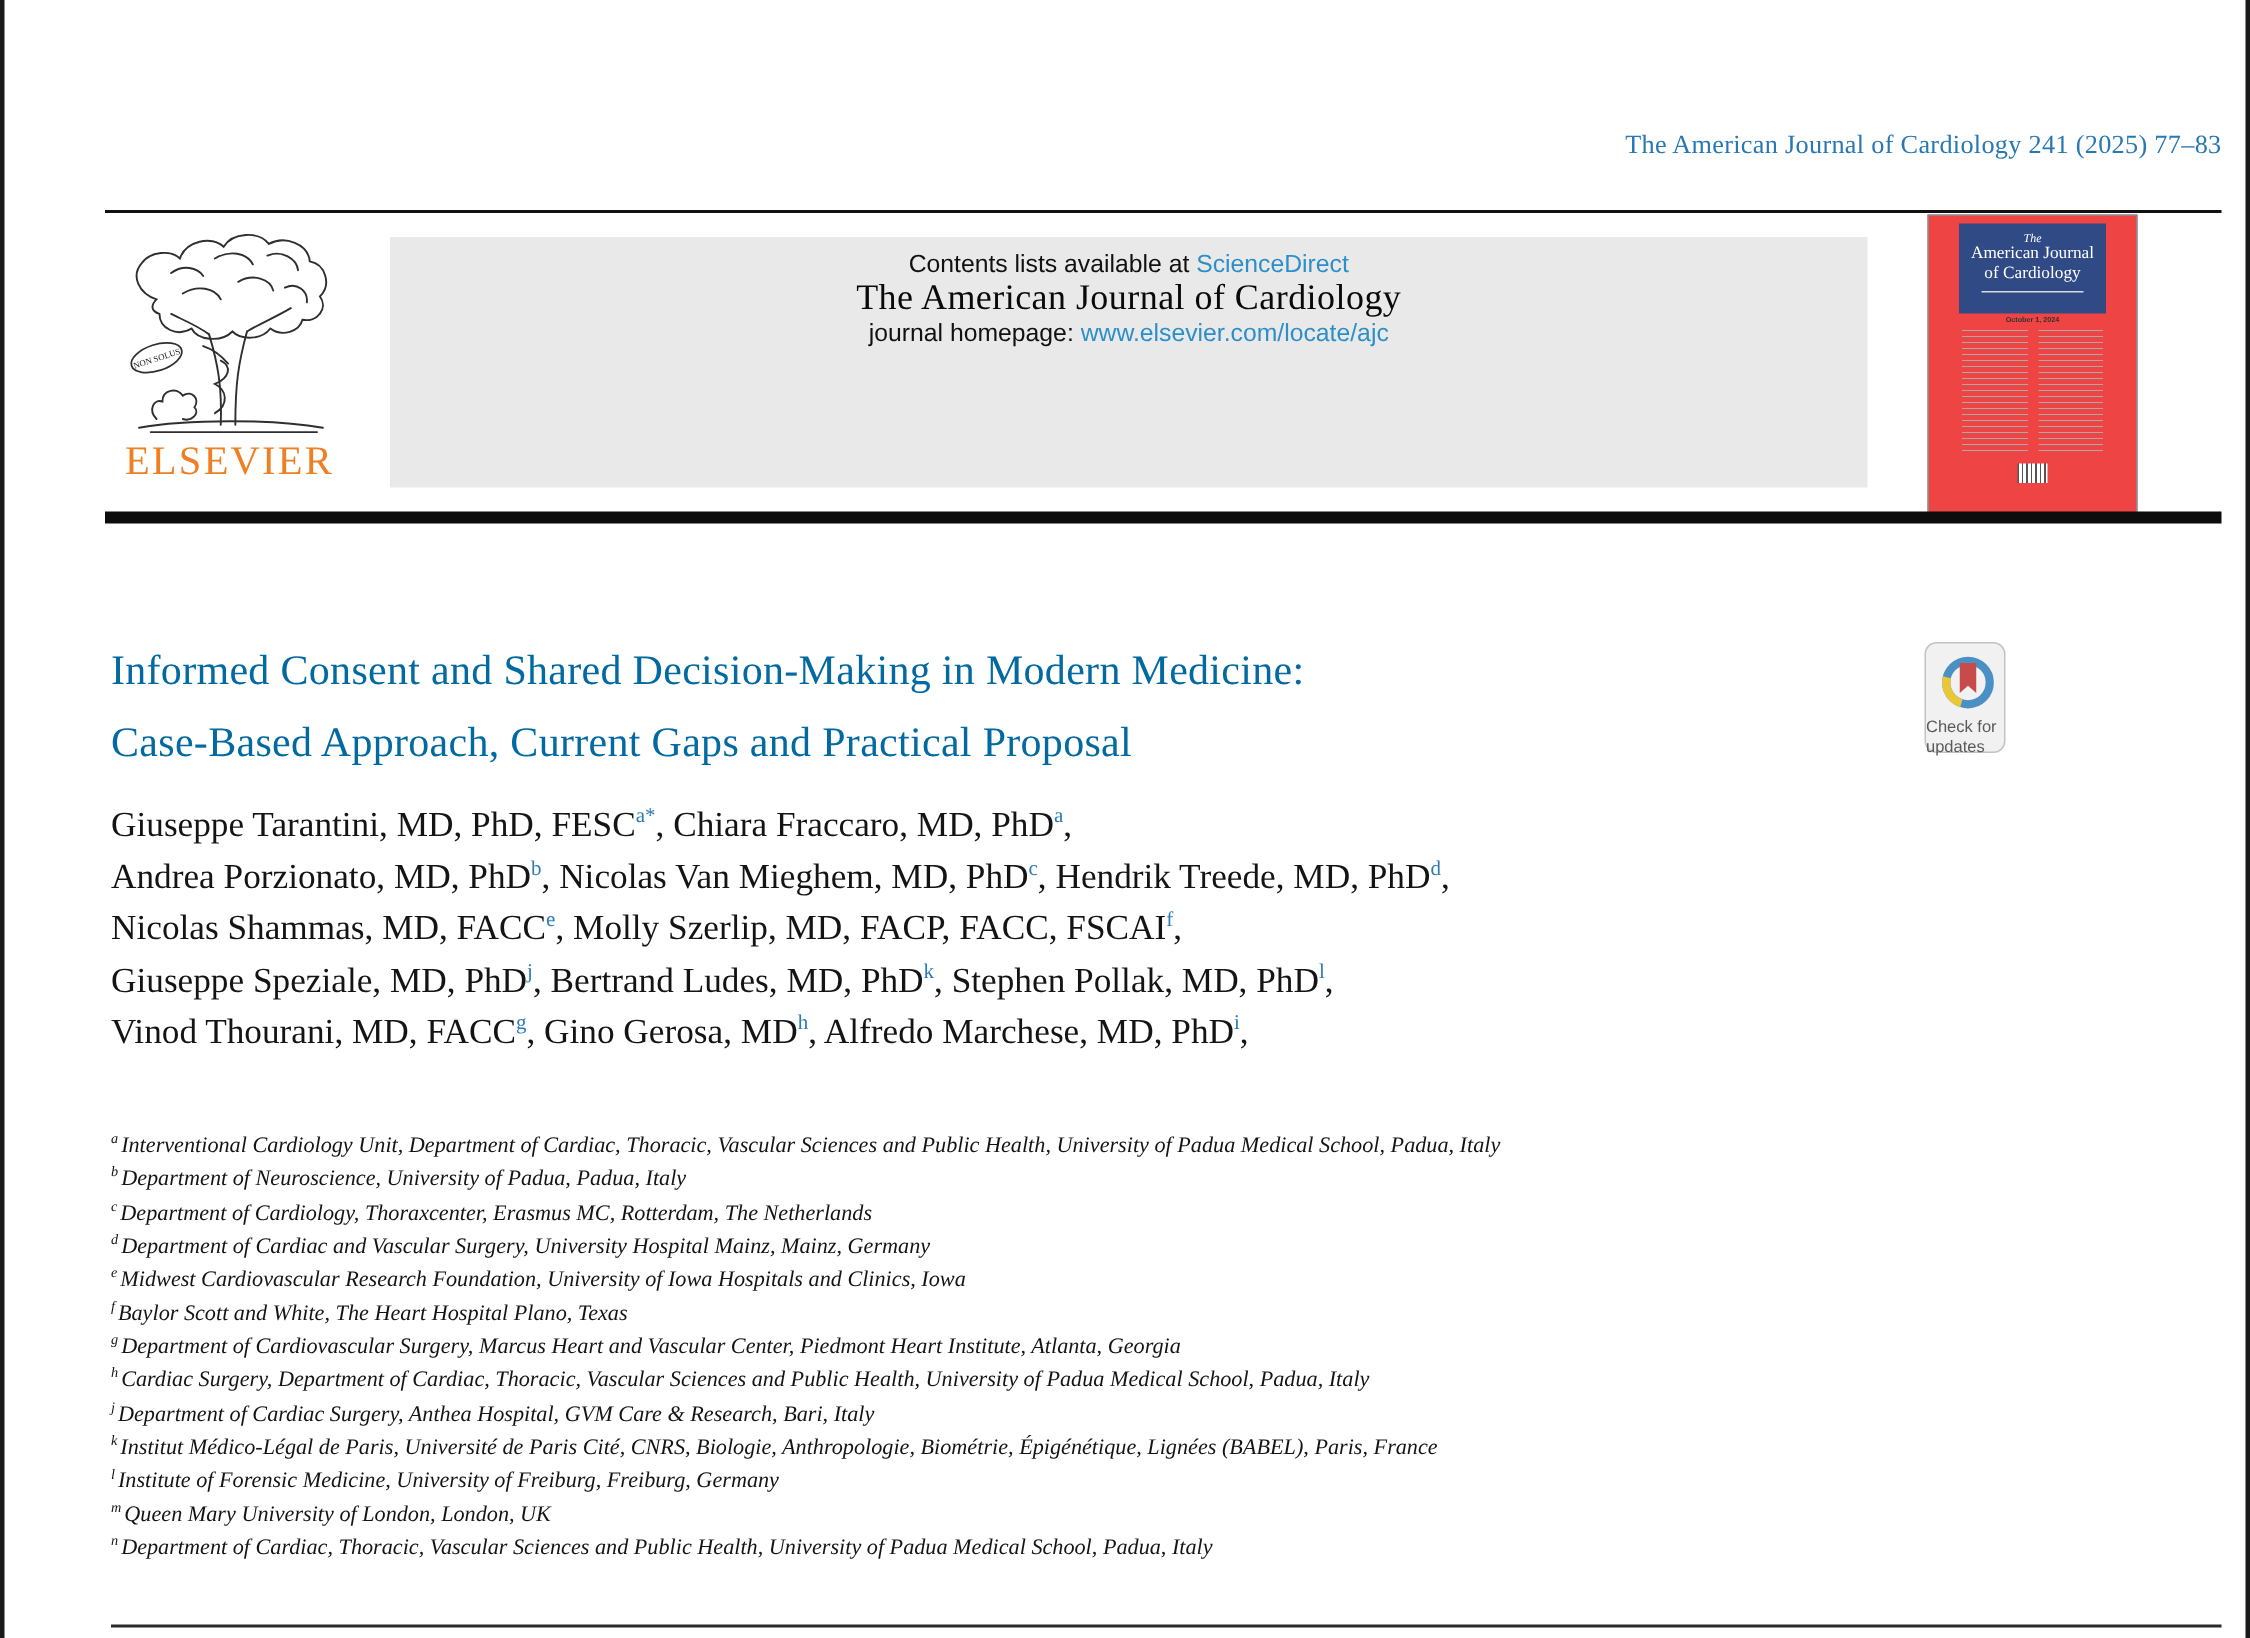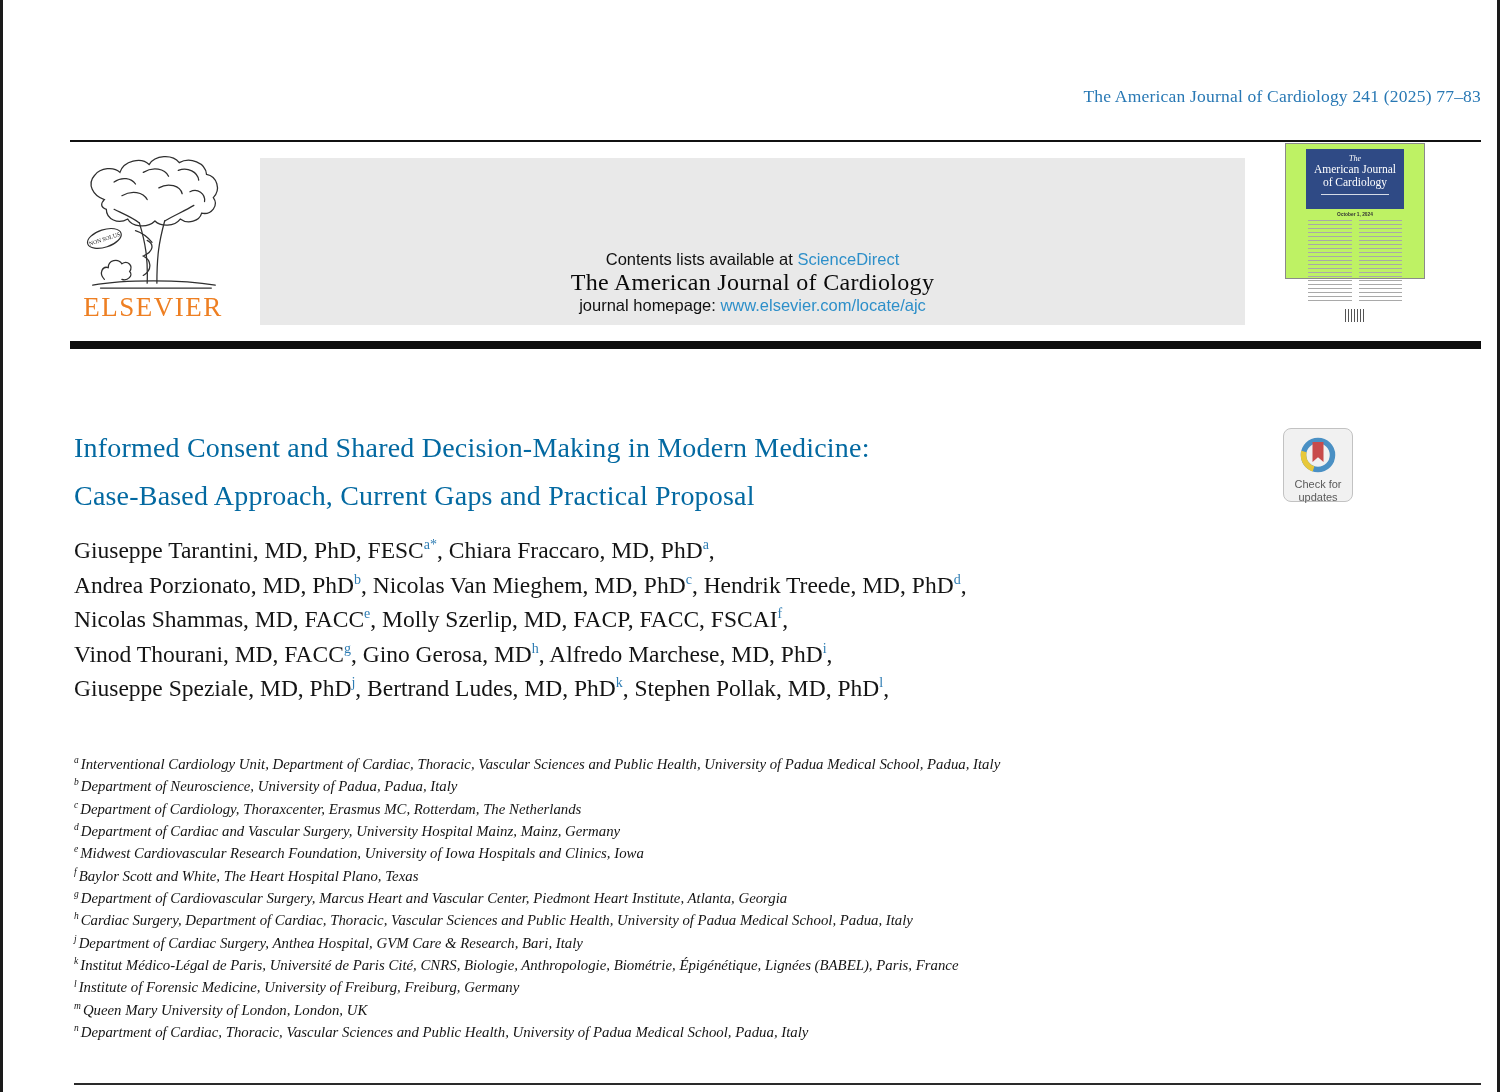--- a/index.html
+++ b/index.html
@@ -19,48 +19,48 @@
     font-size:17.5px;color:var(--citation_blue);letter-spacing:.2px}
 
   .top-rule{top:140px;left:70px;width:1411px;height:2px;background:#111}
 
   .logo{left:72px;top:149px;width:162px;text-align:center}
   .logo svg{display:block;margin:0 auto}
   .elsevier-name{font-size:27px;color:var(--elsevier_orange);letter-spacing:1.5px;
     font-family:"Liberation Serif",serif;margin-top:1px}
 
   .banner{left:260px;top:158px;width:985px;height:167px;background:var(--banner_gray);
-    display:flex;flex-direction:column;justify-content:flex-end;
+    display:flex;flex-direction:column;justify-content:flex-start;
     text-align:center;padding:9px 0 10px}
   .contents-line,.homepage-line{font-family:"Liberation Sans",sans-serif;
     font-size:16.5px;color:#111}
   .blue-link{color:var(--link_blue);text-decoration:none;cursor:pointer}
   .banner-title{font-size:24px;color:#0a0a0a;letter-spacing:.3px}
 
-  .cover{left:1285px;top:143px;width:140px;height:136px;border:1px solid #8a8a8a;
-    background:#bef264;padding:5px 20px 3px}
+  .cover{left:1285px;top:143px;width:140px;height:205px;border:1px solid #8a8a8a;
+    background:#ef4444;padding:5px 20px 3px}
   .cover-navy{background:var(--cover_navy);height:60px;color:#fff;text-align:center;
     padding-top:5px;line-height:1.15}
   .cover-the{font-size:8px;font-style:italic}
   .cover-line{font-size:11.5px}
   .cover-rule{width:70%;height:1px;background:rgba(255,255,255,.8);margin:4px auto 0}
   .cover-date{font-size:6px;transform:scale(.8);font-weight:bold;color:#333;
     text-align:center;margin-top:2px;font-family:"Liberation Sans",sans-serif}
   .cover-toc{display:flex;gap:7px;margin-top:3px;height:84px;padding:0 2px}
   .cover-col{flex:1;background:repeating-linear-gradient(to bottom,#a9a9a9 0 1px,transparent 1px 4px)}
   .cover-barcode{width:20px;height:13px;margin:5px auto 0;
     background:repeating-linear-gradient(to right,#555 0 1px,#fff 1px 3px)}
 
   .thick-rule{top:341px;left:70px;width:1411px;height:8px;background:#0d0d0d}
 
   .article-title{left:74px;top:424px;width:1150px;font-size:28px;line-height:48px;
     color:#0369a1;letter-spacing:.2px}
 
-  .badge{left:1283px;top:428px;width:70px;height:74px;background:#f1f1f1;
-    border:1px solid #c2c2c2;border-radius:8px;text-align:center;cursor:pointer}
+  .badge{left:1283px;top:428px;width:54px;height:74px;background:#f1f1f1;
+    border:1px solid #c2c2c2;border-radius:8px;text-align:left;cursor:pointer}
   .badge svg{margin-top:2px}
   .badge-label{font-family:"Liberation Sans",sans-serif;font-size:11px;
     line-height:12.5px;color:#5a5a5a;margin-top:-3px}
 
   .authors{left:74px;top:533px;width:1200px;font-size:23.5px;line-height:34.6px;color:#141414}
   .auth-sup{font-size:14px;color:var(--superscript_blue);vertical-align:super;line-height:0}
 
   .affiliations{left:74px;top:753px;width:1390px;font-size:14.8px;font-style:italic;
     line-height:22.35px;color:#141414}
   .aff-sup{font-size:9.5px;vertical-align:super;line-height:0;margin-right:2px}
@@ -133,22 +133,22 @@
   <div class="badge-label">
     <div>Check for</div>
     <div>updates</div>
   </div>
 </div>
 
 <div class="abs authors">
     <div><span>Giuseppe Tarantini, MD, PhD, FESC</span><sup class="auth-sup">a*</sup><span>, Chiara Fraccaro, MD, PhD</span><sup class="auth-sup">a</sup><span>,</span></div>
     <div><span>Andrea Porzionato, MD, PhD</span><sup class="auth-sup">b</sup><span>, Nicolas Van Mieghem, MD, PhD</span><sup class="auth-sup">c</sup><span>, Hendrik Treede, MD, PhD</span><sup class="auth-sup">d</sup><span>,</span></div>
     <div><span>Nicolas Shammas, MD, FACC</span><sup class="auth-sup">e</sup><span>, Molly Szerlip, MD, FACP, FACC, FSCAI</span><sup class="auth-sup">f</sup><span>,</span></div>
+    <div><span>Giuseppe Speziale, MD, PhD</span><sup class="auth-sup">j</sup><span>, Bertrand Ludes, MD, PhD</span><sup class="auth-sup">k</sup><span>, Stephen Pollak, MD, PhD</span><sup class="auth-sup">l</sup><span>,</span></div>
     <div><span>Vinod Thourani, MD, FACC</span><sup class="auth-sup">g</sup><span>, Gino Gerosa, MD</span><sup class="auth-sup">h</sup><span>, Alfredo Marchese, MD, PhD</span><sup class="auth-sup">i</sup><span>,</span></div>
-    <div><span>Giuseppe Speziale, MD, PhD</span><sup class="auth-sup">j</sup><span>, Bertrand Ludes, MD, PhD</span><sup class="auth-sup">k</sup><span>, Stephen Pollak, MD, PhD</span><sup class="auth-sup">l</sup><span>,</span></div>
   </div>
 
 <div class="abs affiliations">
     <div><sup class="aff-sup">a</sup><span>Interventional Cardiology Unit, Department of Cardiac, Thoracic, Vascular Sciences and Public Health, University of Padua Medical School, Padua, Italy</span></div>
     <div><sup class="aff-sup">b</sup><span>Department of Neuroscience, University of Padua, Padua, Italy</span></div>
     <div><sup class="aff-sup">c</sup><span>Department of Cardiology, Thoraxcenter, Erasmus MC, Rotterdam, The Netherlands</span></div>
     <div><sup class="aff-sup">d</sup><span>Department of Cardiac and Vascular Surgery, University Hospital Mainz, Mainz, Germany</span></div>
     <div><sup class="aff-sup">e</sup><span>Midwest Cardiovascular Research Foundation, University of Iowa Hospitals and Clinics, Iowa</span></div>
     <div><sup class="aff-sup">f</sup><span>Baylor Scott and White, The Heart Hospital Plano, Texas</span></div>
     <div><sup class="aff-sup">g</sup><span>Department of Cardiovascular Surgery, Marcus Heart and Vascular Center, Piedmont Heart Institute, Atlanta, Georgia</span></div>

